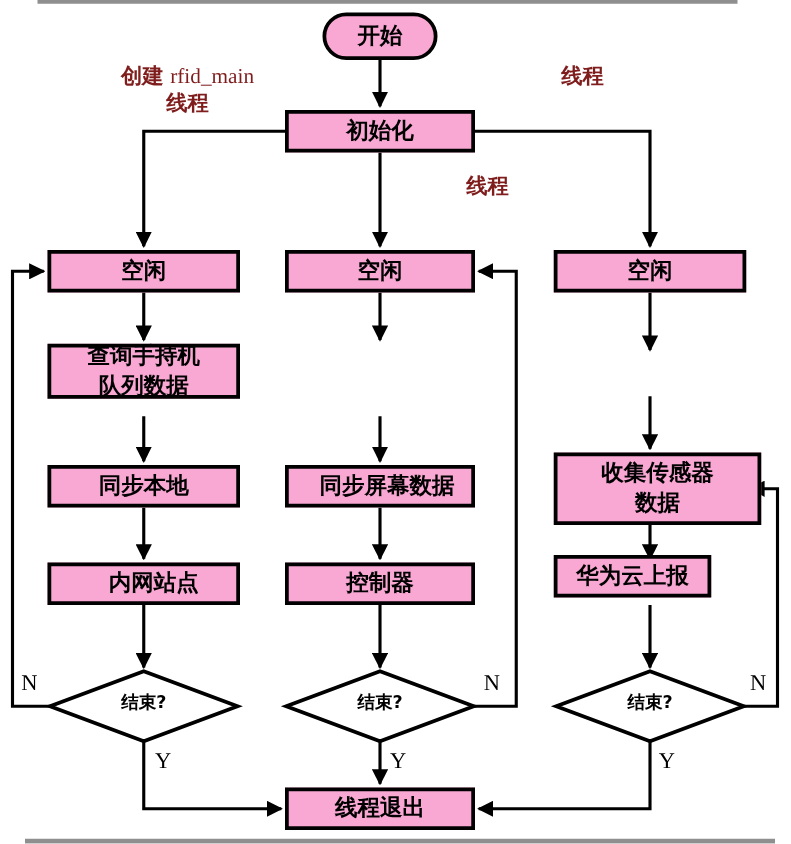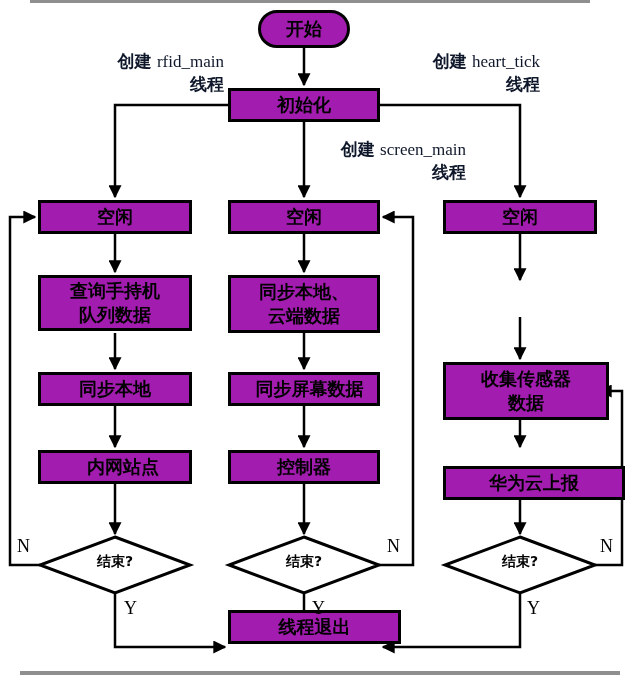--- a/index.html
+++ b/index.html
@@ -4,32 +4,32 @@
 <style>
   * { margin:0; padding:0; box-sizing:border-box; }
   html,body { background:#ffffff; }
   .canvas {
     position:relative; width:633px; height:675px; background:#fff;
     font-family:"DejaVu Sans","Liberation Sans",sans-serif; overflow:hidden;
   }
   .artifact { position:absolute; background:#8f8f8f; z-index:0; }
   svg.wires { position:absolute; left:0; top:0; z-index:1; }
   .node {
-    position:absolute; background:#a21caf; border:3px solid #000; color:#000;
+    position:absolute; background:#f9a8d4; border:3px solid #000; color:#000;
     display:flex; align-items:center; justify-content:center; text-align:center;
     font-weight:bold; font-size:18px; line-height:1.35; white-space:pre-line; z-index:2;
   }
   .oval { border-radius:19px; }
   .dtext {
     position:absolute; z-index:3; font-weight:bold; font-size:14px;
     text-align:center; color:#000;
   }
   .branch-label {
-    position:absolute; z-index:3; text-align:right; font-size:17px;
-    line-height:1.3; color:#0f172a;
+    position:absolute; z-index:3; text-align:center; font-size:17px;
+    line-height:1.3; color:#7f1d1d;
   }
   .cjk { font-weight:bold; }
   .latin { font-family:"Liberation Serif","DejaVu Serif",serif; font-weight:normal; font-size:17px; }
   .edge-label {
     position:absolute; z-index:3; color:#000;
     font-family:"Liberation Serif","DejaVu Serif",serif; font-size:18px;
   }
 </style>
 </head>
 <body>
@@ -80,50 +80,46 @@
     </g>
   </svg>
 
   <div class="node oval" style="left:258px; top:10px; width:92px; height:38px;">开始</div>
   <div class="node" style="left:228px; top:88px; width:152px; height:34px;">初始化</div>
 
   <div class="node" style="left:38px; top:200px; width:154px; height:34px;">空闲</div>
   <div class="node" style="left:228px; top:200px; width:152px; height:34px;">空闲</div>
   <div class="node" style="left:443px; top:200px; width:154px; height:34px;">空闲</div>
 
-  <div class="node" style="left:38px; top:275px; width:154px; height:56px;">查询手持机
+  <div class="node" style="left:38px; top:275px; width:154px; height:44px;">查询手持机
 队列数据</div>
-  <div class="node" style="left:228px; top:275px; width:152px; height:58px;">同步本地、
-云端数据</div>
 
   <div class="node" style="left:38px; top:372px; width:154px; height:34px;">同步本地</div>
   <div class="node" style="left:228px; top:372px; width:152px; height:34px;padding-left:11px;">同步屏幕数据</div>
   <div class="node" style="left:443px; top:362px; width:166px; height:58px;">收集传感器
 数据</div>
 
   <div class="node" style="left:38px; top:450px; width:154px; height:34px;padding-left:16px;">内网站点</div>
   <div class="node" style="left:228px; top:450px; width:152px; height:34px;">控制器</div>
-  <div class="node" style="left:443px; top:466px; width:182px; height:34px;">华为云上报</div>
+  <div class="node" style="left:443px; top:444px; width:126px; height:34px;">华为云上报</div>
 
-  <div class="node" style="left:228px; top:610px; width:173px; height:34px;">线程退出</div>
+  <div class="node" style="left:228px; top:630px; width:152px; height:34px;">线程退出</div>
 
   <div class="dtext" style="left:45px; top:553px; width:140px;">结束?</div>
   <div class="dtext" style="left:234px; top:553px; width:140px;">结束?</div>
   <div class="dtext" style="left:450px; top:553px; width:140px;">结束?</div>
 
   <div class="branch-label" style="left:76px; top:50px; width:148px;">
     <div><span class="cjk">创建</span> <span class="latin">rfid_main</span></div>
     <div class="cjk">线程</div>
   </div>
   <div class="branch-label" style="left:392px; top:50px; width:148px;">
-    <div><span class="cjk">创建</span> <span class="latin">heart_tick</span></div>
     <div class="cjk">线程</div>
   </div>
   <div class="branch-label" style="left:314px; top:138px; width:152px;">
-    <div><span class="cjk">创建</span> <span class="latin">screen_main</span></div>
     <div class="cjk">线程</div>
   </div>
 
   <div class="edge-label" style="left:17px; top:536px;">N</div>
   <div class="edge-label" style="left:124px; top:598px;">Y</div>
   <div class="edge-label" style="left:387px; top:536px;">N</div>
   <div class="edge-label" style="left:312px; top:598px;">Y</div>
   <div class="edge-label" style="left:600px; top:536px;">N</div>
   <div class="edge-label" style="left:527px; top:598px;">Y</div>
 

